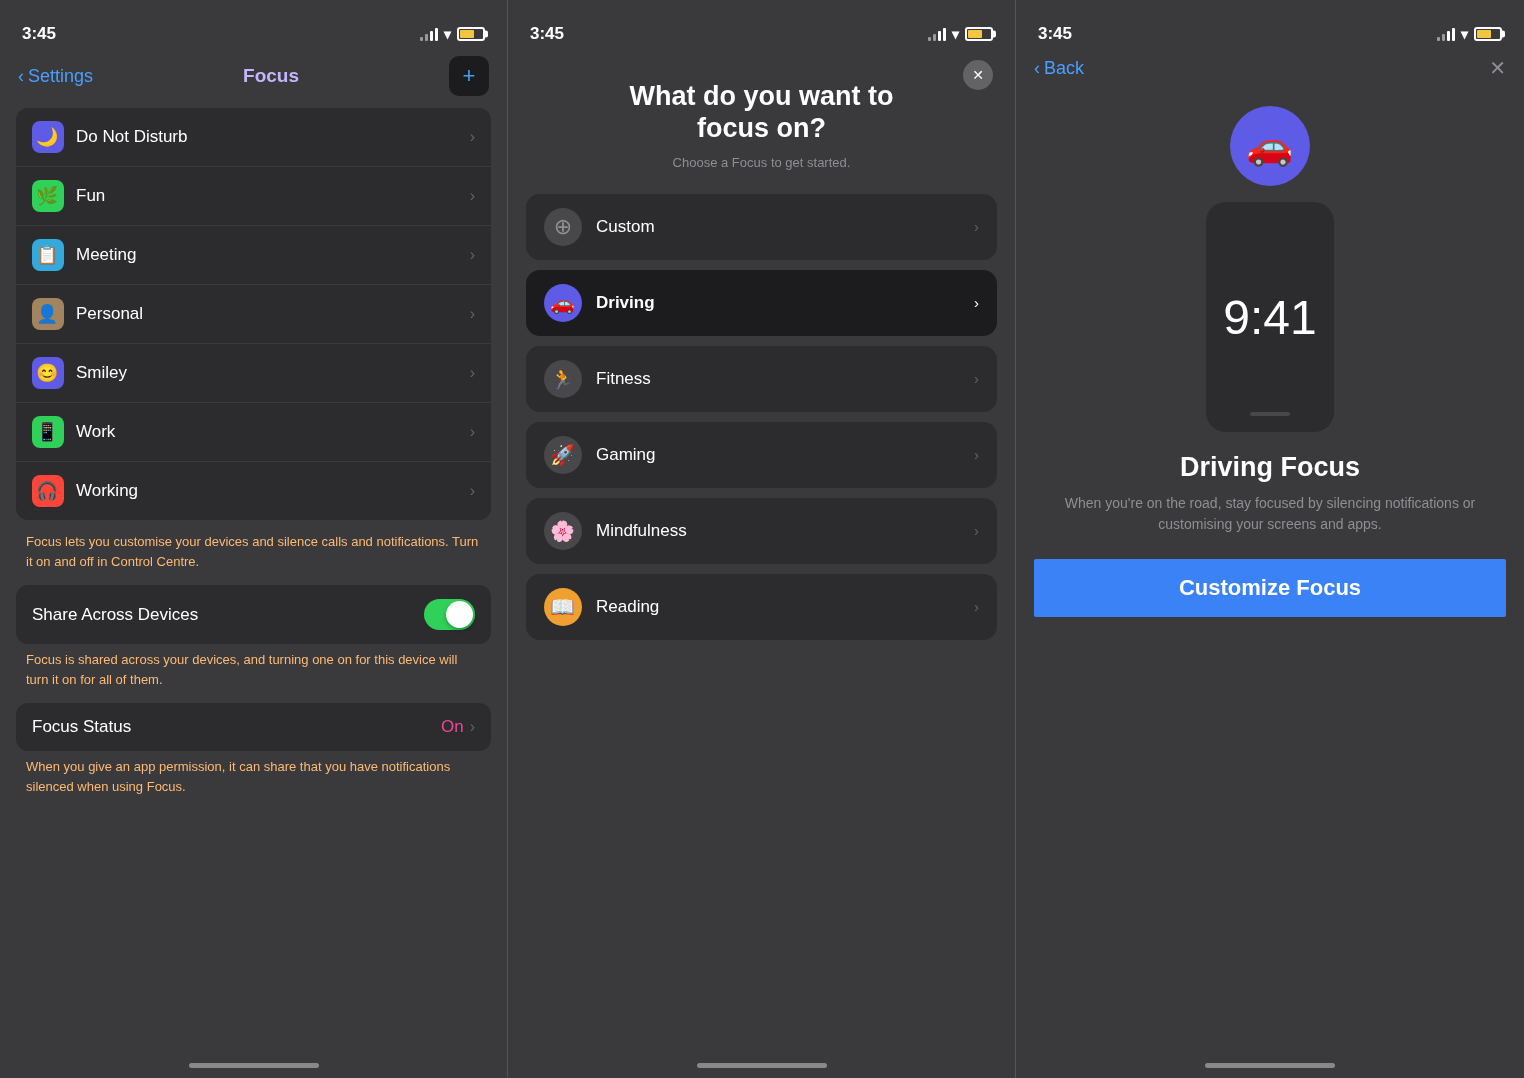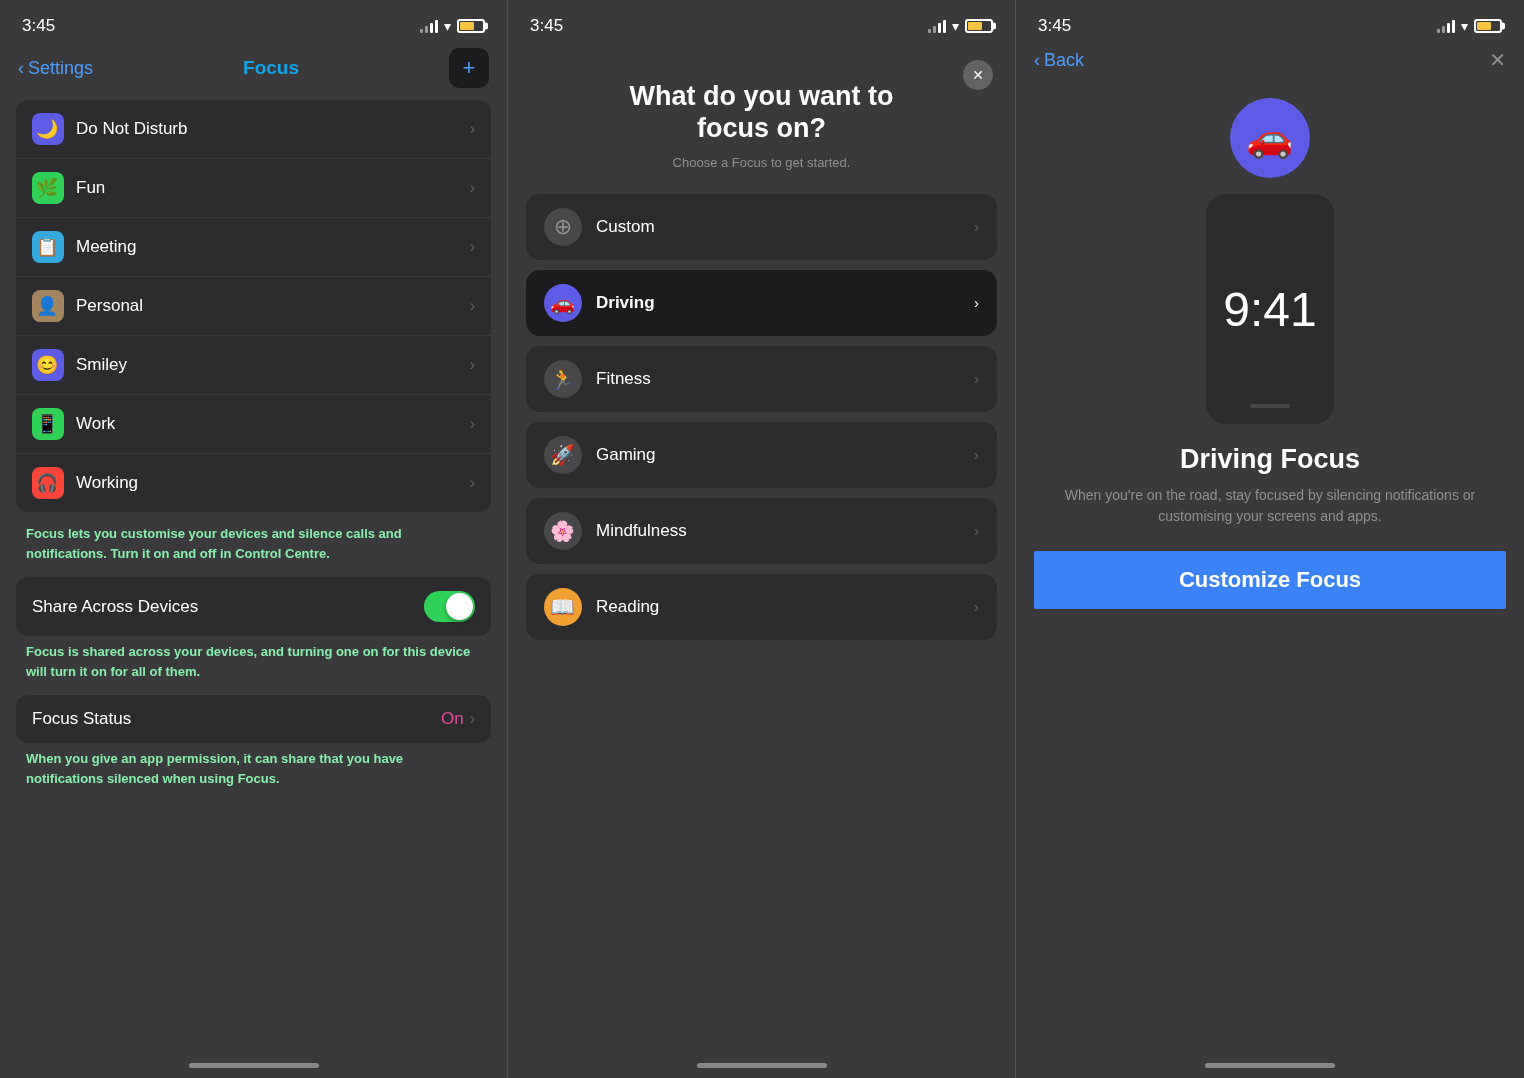--- a/index.html
+++ b/index.html
@@ -20,24 +20,24 @@
       position: relative;
       overflow: hidden;
       border-right: 1px solid #555;
     }
 
     
     .status-bar {
       display: flex;
       justify-content: space-between;
       align-items: center;
-      padding: 16px 22px 8px;
+      padding: 24px 22px 8px;
       color: #fff;
       font-size: 17px;
-      font-weight: 400;
+      font-weight: 700;
     }
     .status-icons {
       display: flex;
       align-items: center;
       gap: 6px;
       font-size: 13px;
     }
     .wifi-icon { font-size: 14px; }
     .battery-icon {
       width: 28px;
@@ -92,21 +92,21 @@
       padding: 4px 18px 12px;
     }
     .back-btn {
       color: #4a9eff;
       font-size: 18px;
       display: flex;
       align-items: center;
       gap: 4px;
     }
     .panel1-title {
-      color: #0ea5e9;
+      color: #c4b5fd;
       font-size: 19px;
       font-weight: 600;
     }
     .add-btn {
       width: 40px;
       height: 40px;
       background: #1c1c1e;
       border-radius: 10px;
       display: flex;
       align-items: center;
@@ -145,25 +145,24 @@
       color: #fff;
       font-size: 17px;
       flex: 1;
     }
     .chevron {
       color: #636366;
       font-size: 16px;
     }
 
     .info-text {
-      color: #86efac;
+      color: #fdba74;
       font-size: 13px;
       padding: 0 26px 14px;
       line-height: 1.5;
-      font-weight: bold;
     }
 
     .setting-section {
       background: #2c2c2e;
       border-radius: 12px;
       margin: 0 16px 6px;
       overflow: hidden;
     }
     .setting-row {
       display: flex;

